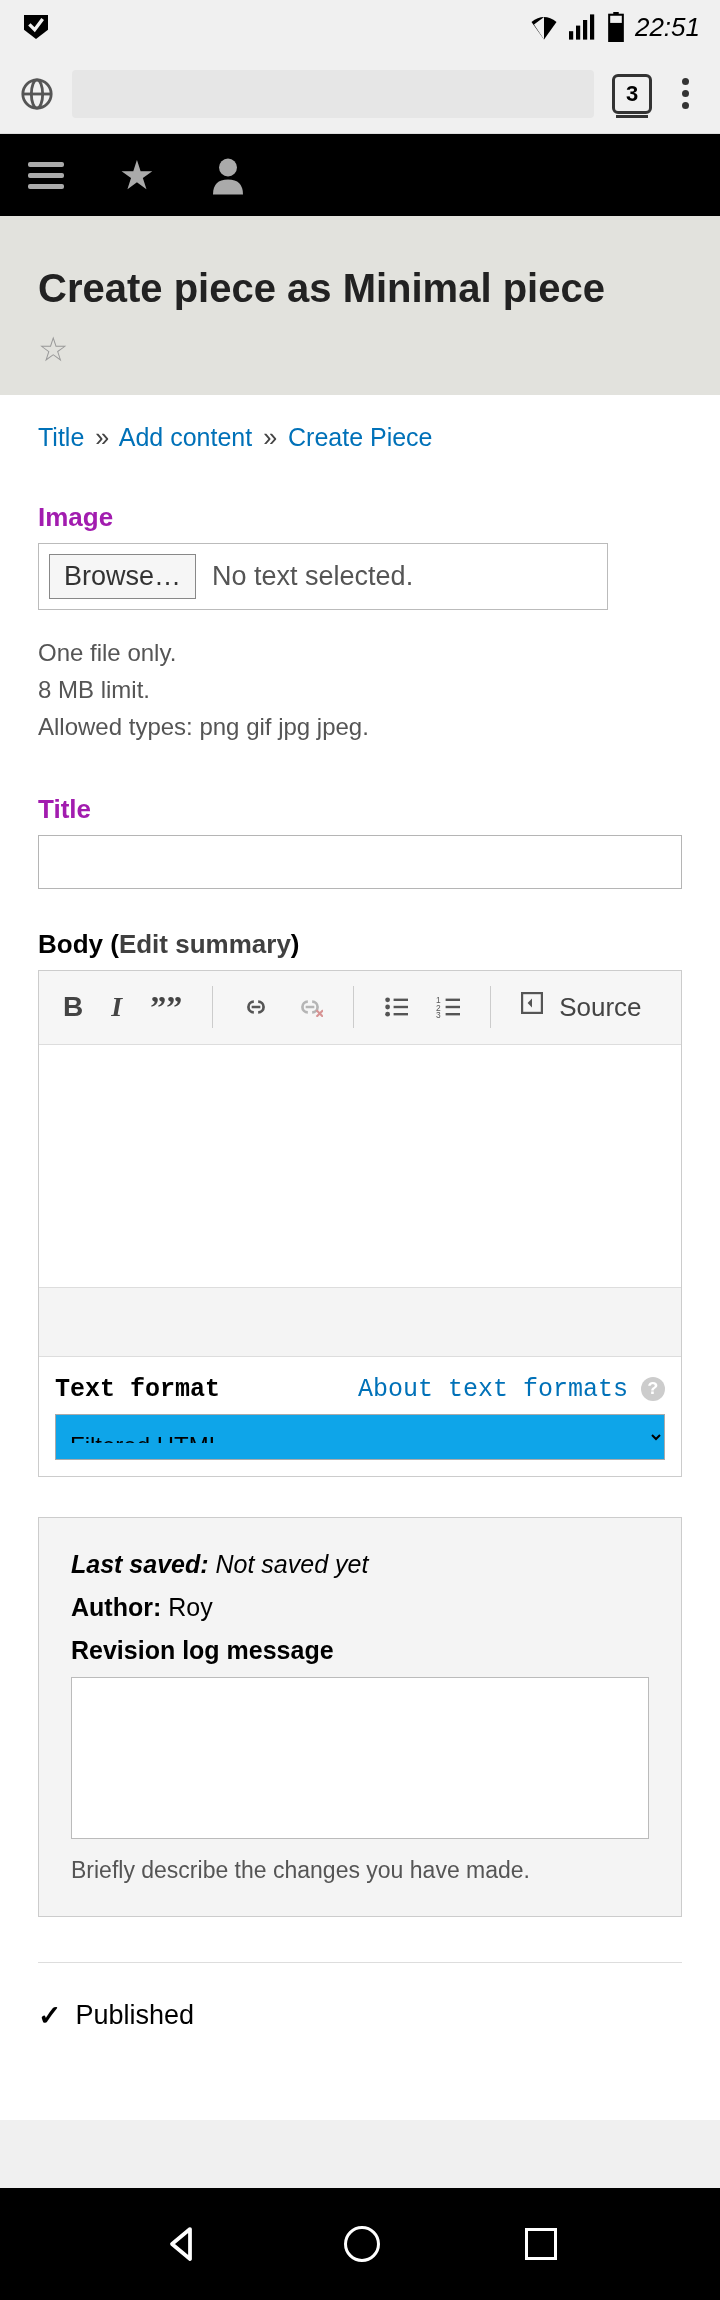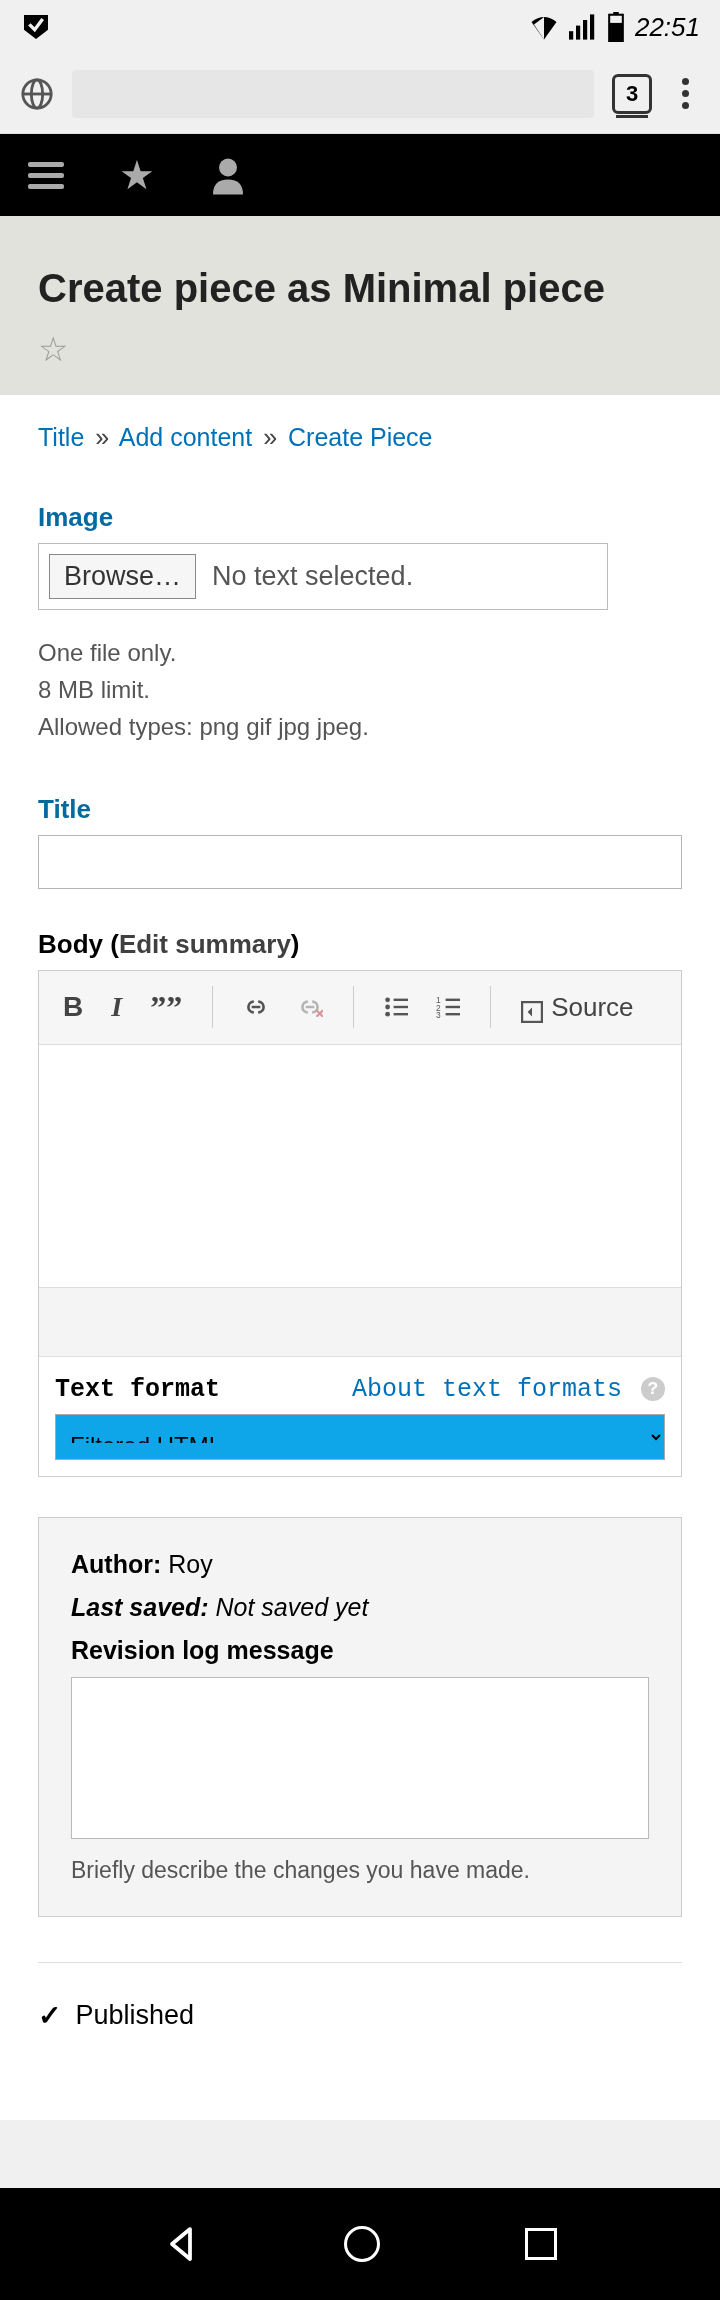--- a/index.html
+++ b/index.html
@@ -105,21 +105,21 @@
     font-size: 25px;
     margin-bottom: 50px;
   }
   .breadcrumbs a { color: #0071b8; text-decoration: none; }
   .breadcrumbs .sep { color: #444; margin: 0 4px; }
 
   label.field-label, .field-label {
     display: block;
     font-size: 26px;
     font-weight: 700;
-    color: #0369a1;
+    color: #a21caf;
     margin-bottom: 10px;
   }
 
   
   .file-box {
     border: 1px solid #bbb;
     background: #fff;
     padding: 10px;
     display: flex;
     align-items: center;
@@ -163,40 +163,40 @@
     display: flex;
     align-items: center;
     padding: 0 18px;
     gap: 16px;
   }
   .tb-btn { font-size: 26px; color:#444; padding:0 6px; cursor:pointer; }
   .tb-bold { font-weight: 900; font-size:28px; }
   .tb-italic { font-style: italic; font-family: Georgia, serif; font-weight:700; font-size:28px; }
   .tb-quote { font-size:32px; font-weight:700; font-family:Georgia, serif; }
   .tb-sep { width: 1px; height: 42px; background:#ccc; margin:0 8px; }
-  .tb-source { display:flex; align-items:flex-end; gap:8px; }
+  .tb-source { display:flex; align-items:flex-start; gap:16px; }
   .editor-area {
     height: 242px;
     background: #fff;
   }
   .editor-footer {
     height: 70px;
     background: #f4f4f4;
     border-top: 1px solid #ddd;
     border-bottom: 1px solid #ddd;
   }
   .format-row {
     display:flex;
     justify-content:space-between;
     align-items:flex-start;
     padding: 18px 16px 10px;
     font-family: Liberation Mono, monospace;
   }
   .format-label { font-weight:700; font-size:25px; }
-  .format-about { color:#0071b8; font-size:25px; text-decoration:none; display:flex; align-items:center; gap:19px; }
+  .format-about { color:#0071b8; font-size:25px; text-decoration:none; display:flex; align-items:center; gap:13px; }
   .help-circle{ width:24px;height:24px;border-radius:50%;background:#ccc;color:#fff;display:flex;align-items:center;justify-content:center;font-size:18px;font-weight:700;}
   .format-select {
     width: calc(100% - 32px);
     margin: 0 16px 16px;
     height: 46px;
     border:1px solid #aaa;
     font-size:24px;
     padding:16px 10px;
     background:#0ea5e9;
   }
@@ -425,26 +425,26 @@
       </a>
     </div>
     <select class="format-select">
       <option>Filtered HTML</option>
     </select>
   </div>
 
   
   <div class="revision-box">
     <div class="rev-line">
+      <span class="rev-key">Last saved:</span>
+      <span style="font-style:italic;">Not saved yet</span>
+    </div>
+    <div class="rev-line">
       <span class="author-key">Author:</span>
       <span>Roy</span>
-    </div>
-    <div class="rev-line">
-      <span class="rev-key">Last saved:</span>
-      <span style="font-style:italic;">Not saved yet</span>
     </div>
     <div class="rev-label">Revision log message</div>
     <textarea class="rev-textarea" style=""></textarea>
     <div class="rev-help">Briefly describe the changes you have made.</div>
   </div>
 
   <hr class="divider">
 
   <div class="published-row">
     <span class="checkmark">✓</span>

